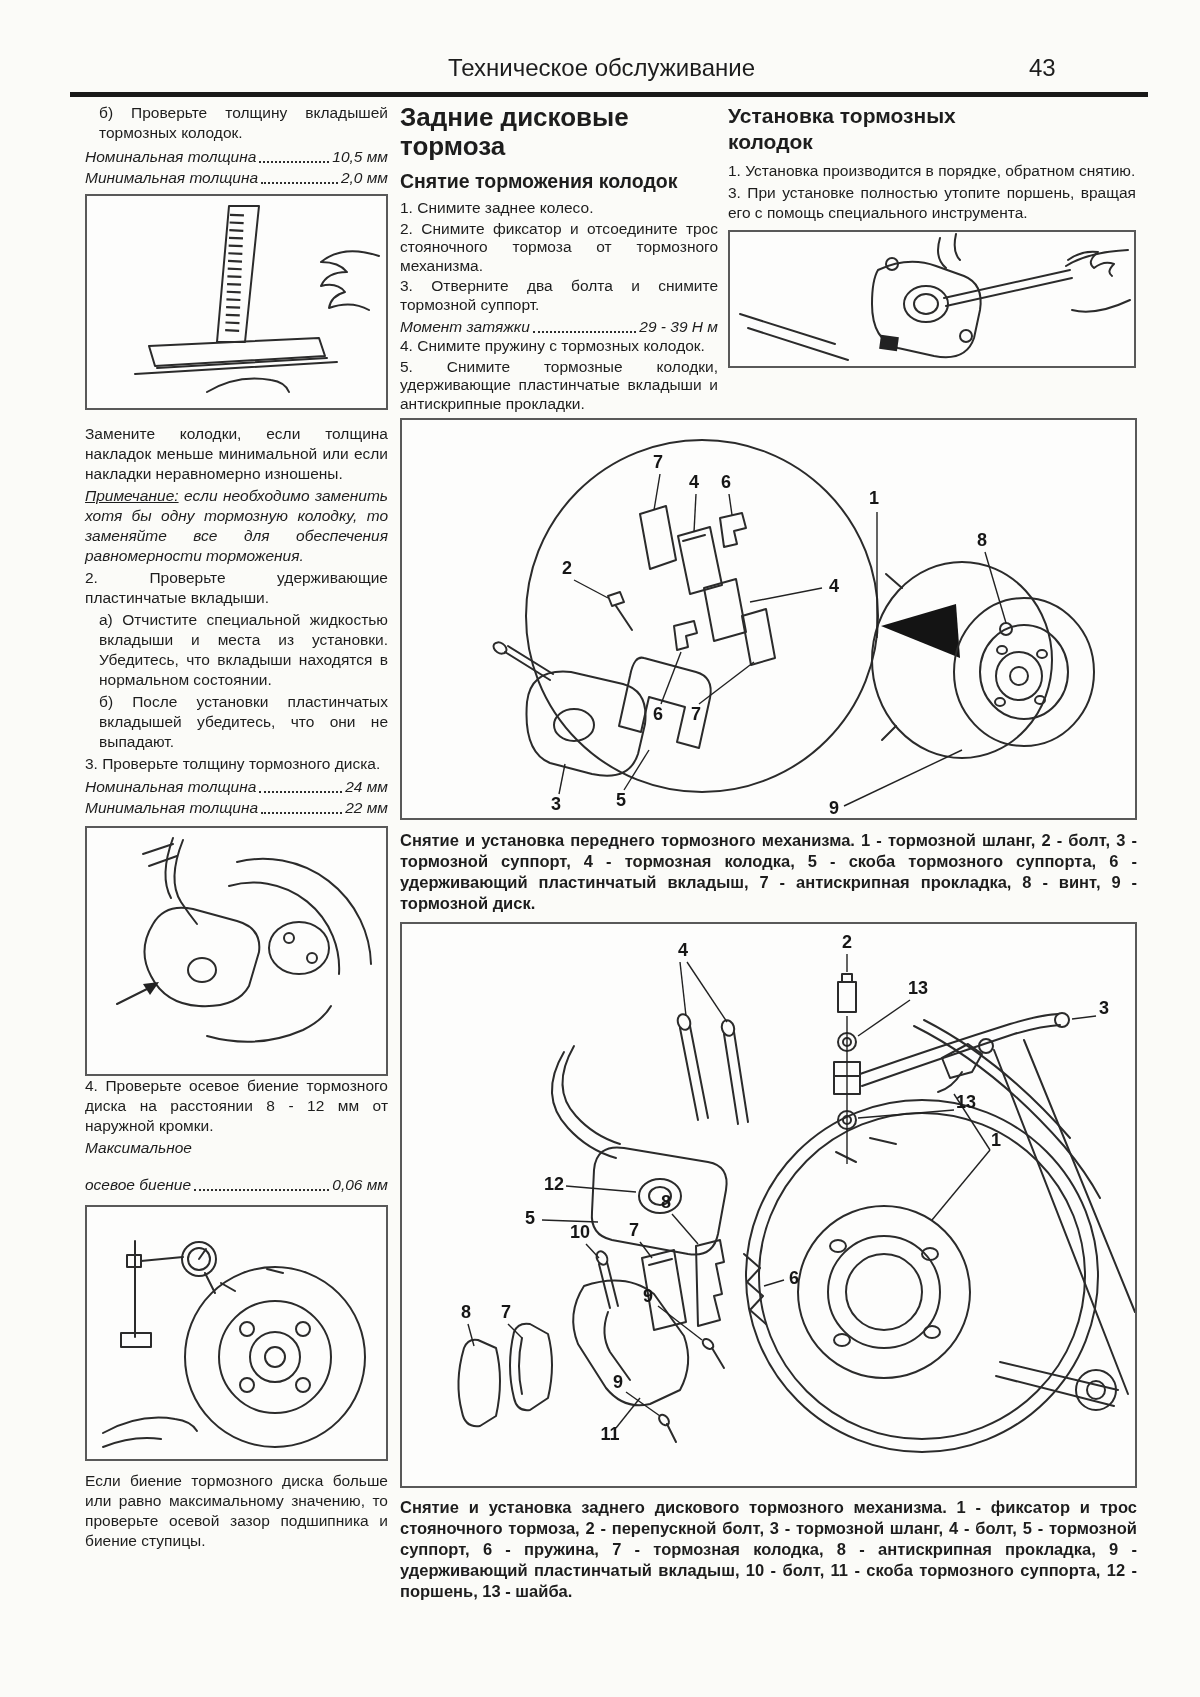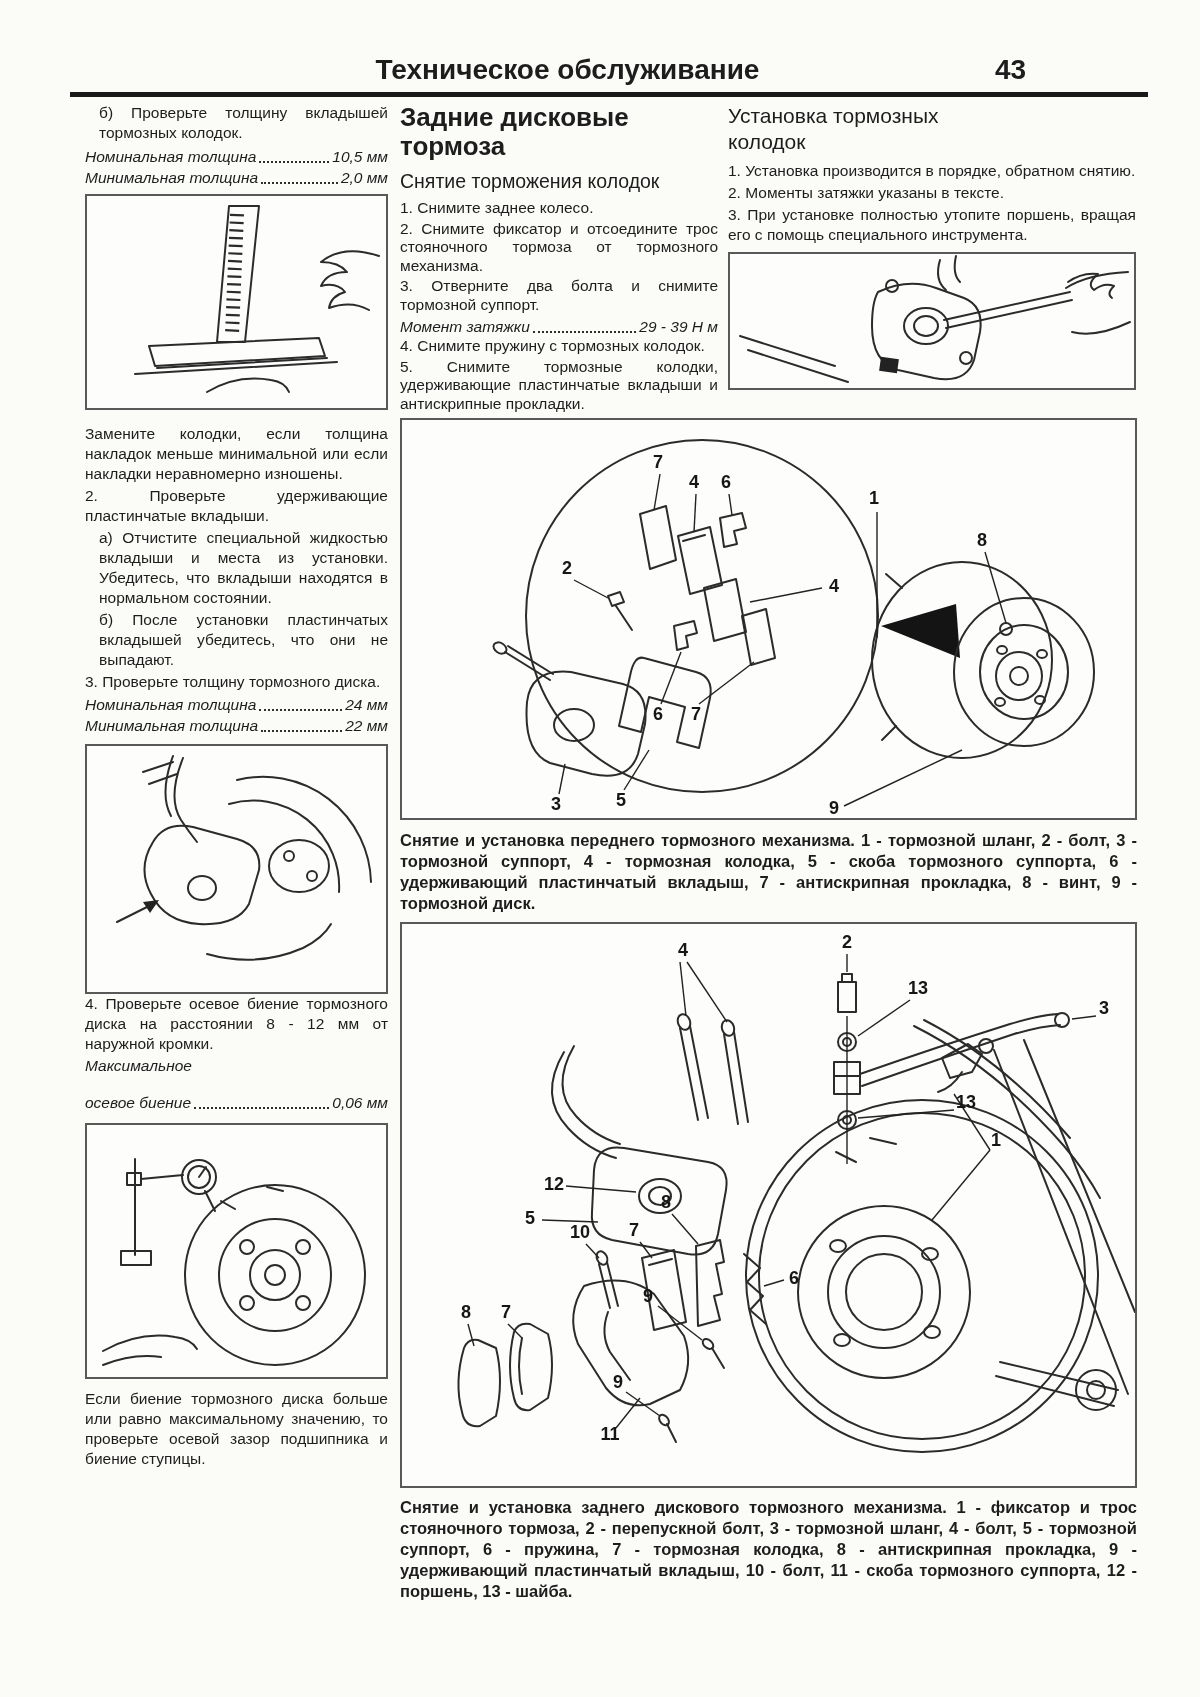--- a/index.html
+++ b/index.html
@@ -8,23 +8,23 @@
   .abs{position:absolute;}
   .p{text-align:justify;line-height:20px;font-size:15.5px;margin:0 0 2px 0;}
   .mid .p{line-height:18.5px;}
   .ind{padding-left:14px;}
   .it{font-style:italic;}
   .note u{text-decoration:underline;}
   .specrow{display:flex;align-items:flex-end;font-style:italic;font-size:15.5px;line-height:21px;}
   .specrow .dots{flex:1;border-bottom:2px dotted #2e2e2e;margin:0 3px 4px 3px;}
   .figbox{border:2px solid #595959;background:#fdfdfc;box-sizing:border-box;}
   .h1{font-size:26px;font-weight:bold;line-height:29px;margin:0 0 8px 0;}
-  .h2{font-size:19.5px;font-weight:normal;line-height:24px;margin:0 0 6px 0;}
+  .h2{font-size:19.5px;font-weight:bold;line-height:24px;margin:0 0 6px 0;}
   .caption{font-weight:bold;font-size:16.5px;line-height:21px;text-align:justify;}
-  .hdr{font-size:28px;font-weight:bold;}
+  .hdr{font-size:24px;font-weight:normal;padding-left:34px;}
   svg text{font-family:"Liberation Sans",sans-serif;font-weight:bold;font-size:18px;fill:#161616;}
   .ln{stroke:#222;stroke-width:1.4;}
   .pt{stroke:#2b2b2b;stroke-width:2;fill:none;stroke-linecap:round;stroke-linejoin:round;}
 </style>
 </head>
 <body>
 
 <div class="abs hdr" style="left:0;top:54px;width:1135px;text-align:center;">Техническое обслуживание</div>
 <div class="abs hdr" style="left:995px;top:54px;">43</div>
 <div class="abs" style="left:70px;top:92px;width:1078px;height:5px;background:#191919;"></div>
@@ -52,20 +52,21 @@
       <path class="pt" d="M62,150 L232,142 L238,160 L68,170 Z"></path>
       <path class="pt" d="M70,172 L240,162"></path>
       <line class="pt" x1="48" y1="178" x2="250" y2="166"></line>
       <path class="pt" d="M292,60 q-36,-12 -58,6 q18,0 26,10 q-20,0 -26,14 q16,-4 24,6 q-14,4 -16,16 q22,-8 40,2"></path>
       <path class="pt" d="M120,196 q30,-18 64,-12 q14,2 18,12"></path>
     </svg>
   </div>
 
   <p class="p" style="margin-top:14px;">Замените колодки, если толщина накладок меньше минимальной или если накладки неравномерно изношены.</p>
 
+  <p class="p it note" style="margin-top:2px;"><u>Примечание:</u><span> если необходимо заменить хотя бы одну тормозную колодку, то заменяйте все для обеспечения равномерности торможения.</span></p>
 
   <p class="p" style="margin-top:2px;">2. Проверьте удерживающие пластинчатые вкладыши.</p>
   <p class="p ind">а) Отчистите специальной жидкостью вкладыши и места из установки. Убедитесь, что вкладыши находятся в нормальном состоянии.</p>
   <p class="p ind">б) После установки пластинчатых вкладышей убедитесь, что они не выпадают.</p>
   <p class="p">3. Проверьте толщину тормозного диска.</p>
 
   <div style="margin-top:2px;">
     <div class="specrow">
       <span>Номинальная толщина</span>
       <span class="dots"></span>
@@ -141,21 +142,20 @@
     <span class="dots"></span>
     <span>29 - 39 Н м</span>
   </div>
   <p class="p">4. Снимите пружину с тормозных колодок.</p>
   <p class="p">5. Снимите тормозные колодки, удерживающие пластинчатые вкладыши и антискрипные прокладки.</p>
 </div>
 
 <div class="abs" style="left:728px;top:103px;width:408px;">
   <div class="h2" style="font-size:21px;line-height:26px;max-width:270px;">Установка тормозных колодок</div>
   <p class="p">1. Установка производится в порядке, обратном снятию.</p>
-  <p class="p">2. Моменты затяжки указаны в тексте.</p>
   <p class="p">3. При установке полностью утопите поршень, вращая его с помощь специального инструмента.</p>
 
   <div class="figbox" style="margin-top:7px;height:138px;">
     <svg width="404" height="134" viewBox="0 0 404 134">
       <path class="pt" d="M18,96 L118,128 M10,82 L105,112"></path>
       <path class="pt" d="M148,38 q30,-14 58,-4 l28,10 q20,8 16,34 l-6,28 q-8,24 -40,18 l-36,-8 q-26,-8 -26,-44 q0,-24 6,-34 z"></path>
       <ellipse class="pt" cx="196" cy="72" rx="22" ry="18"></ellipse>
       <ellipse class="pt" cx="196" cy="72" rx="12" ry="10"></ellipse>
       <circle class="pt" cx="162" cy="32" r="6"></circle>
         <circle class="pt" cx="236" cy="104" r="6"></circle>

